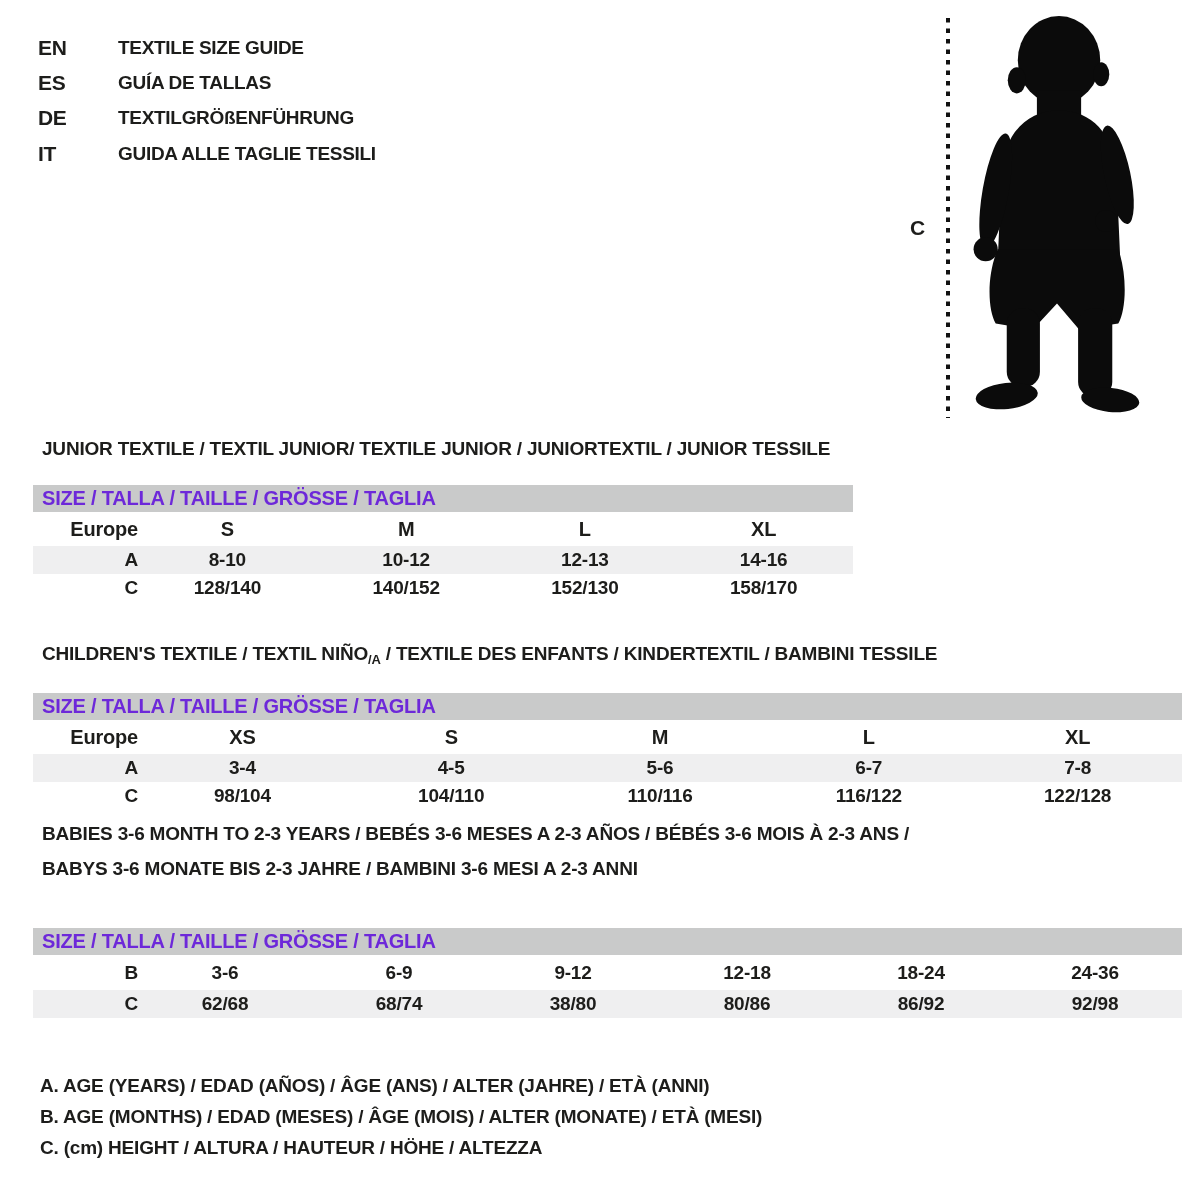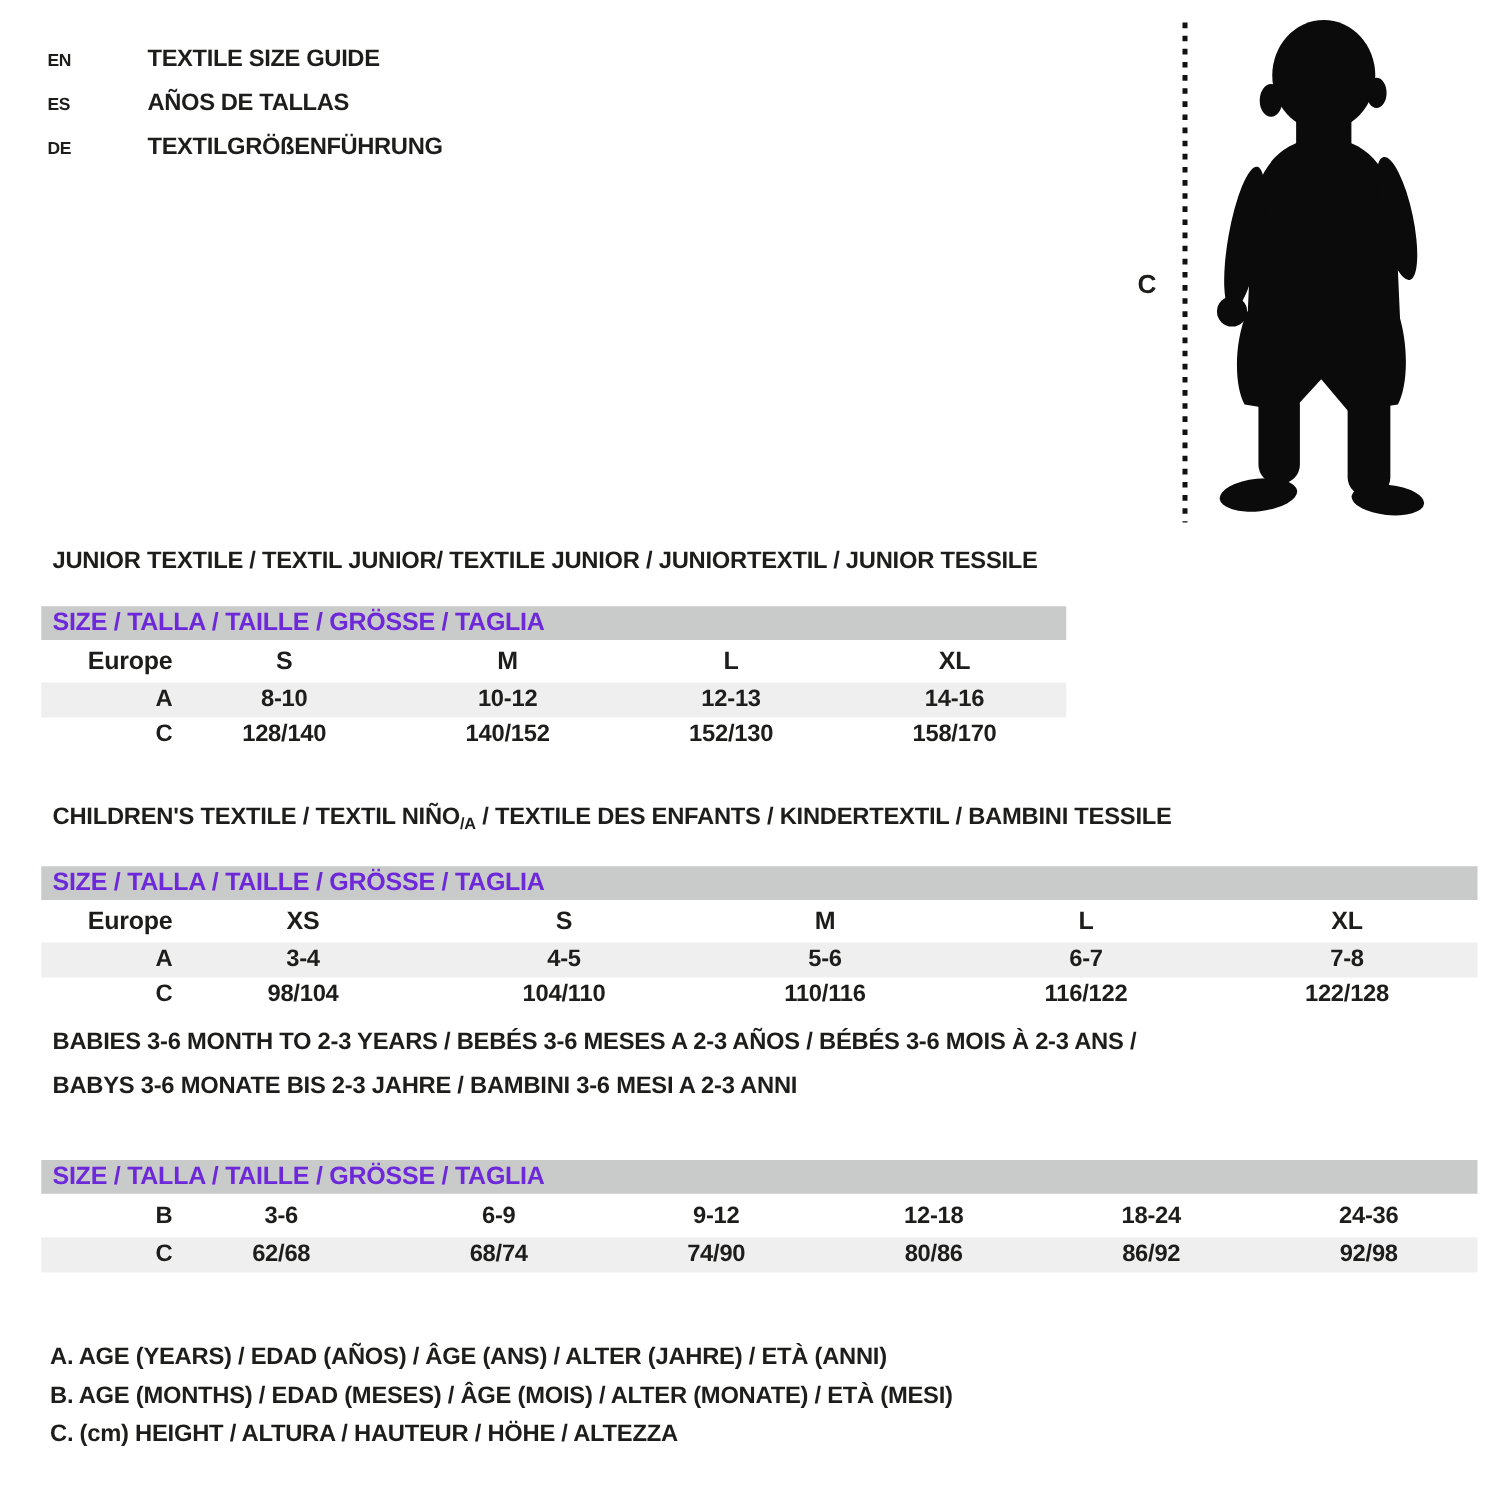--- a/index.html
+++ b/index.html
@@ -7,21 +7,21 @@
     width:1200px;height:1200px;position:relative;overflow:hidden;
     background:#ffffff;color:#1d1d1b;
     font-family:"Liberation Sans", sans-serif;
     -webkit-font-smoothing:antialiased;
   }
   .abs{position:absolute;}
 
   
   .lang-list{left:38px;top:30px;}
   .lang-row{display:flex;align-items:center;height:35.4px;}
-  .lang-code{width:80px;font-size:14px;font-weight:700;letter-spacing:-0.3px;}
+  .lang-code{width:80px;font-size:21px;font-weight:700;letter-spacing:-0.3px;}
   .lang-title{font-size:19px;font-weight:700;letter-spacing:-0.3px;}
 
   
   .measure-label{left:910px;top:216px;font-size:21px;font-weight:700;}
 
   
   .section-heading{
     left:42px;font-size:19px;font-weight:700;letter-spacing:-0.2px;line-height:23px;
     white-space:nowrap;
   }
@@ -52,25 +52,29 @@
 </head>
 <body>
 
 <div class="abs lang-list">
   <div class="lang-row">
     <span class="lang-code">EN</span>
     <span class="lang-title">TEXTILE SIZE GUIDE</span>
   </div>
   <div class="lang-row">
     <span class="lang-code">ES</span>
-    <span class="lang-title">AÑOS DE TALLAS</span>
+    <span class="lang-title">GUÍA DE TALLAS</span>
   </div>
   <div class="lang-row">
     <span class="lang-code">DE</span>
     <span class="lang-title">TEXTILGRÖßENFÜHRUNG</span>
+  </div>
+  <div class="lang-row">
+    <span class="lang-code">IT</span>
+    <span class="lang-title">GUIDA ALLE TAGLIE TESSILI</span>
   </div>
 </div>
 
 <span class="abs measure-label">C</span>
 
 <svg class="abs" style="left:944px;top:16px;" width="8" height="404" viewBox="0 0 8 404">
   <line x1="4" y1="2" x2="4" y2="402" stroke="#111111" stroke-width="4" stroke-dasharray="4.5 6"></line>
 </svg>
 
 <svg class="abs" style="left:971px;top:12px;" width="172" height="402" viewBox="0 0 160 400">
@@ -172,21 +176,21 @@
     <span class="cell">6-9</span>
     <span class="cell">9-12</span>
     <span class="cell">12-18</span>
     <span class="cell">18-24</span>
     <span class="cell">24-36</span>
   </div>
   <div class="trow cols6 row-data shaded">
     <span class="lbl">C</span>
     <span class="cell">62/68</span>
     <span class="cell">68/74</span>
-    <span class="cell">74/90</span>
+    <span class="cell">38/80</span>
     <span class="cell">80/86</span>
     <span class="cell">86/92</span>
     <span class="cell">92/98</span>
   </div>
 </div>
 
 <div class="abs legend">
   <div>A. AGE (YEARS) / EDAD (AÑOS) / ÂGE (ANS) / ALTER (JAHRE) / ETÀ (ANNI)</div>
   <div>B. AGE (MONTHS) / EDAD (MESES) / ÂGE (MOIS) / ALTER (MONATE) / ETÀ (MESI)</div>
   <div>C. (cm) HEIGHT / ALTURA / HAUTEUR / HÖHE / ALTEZZA</div>

